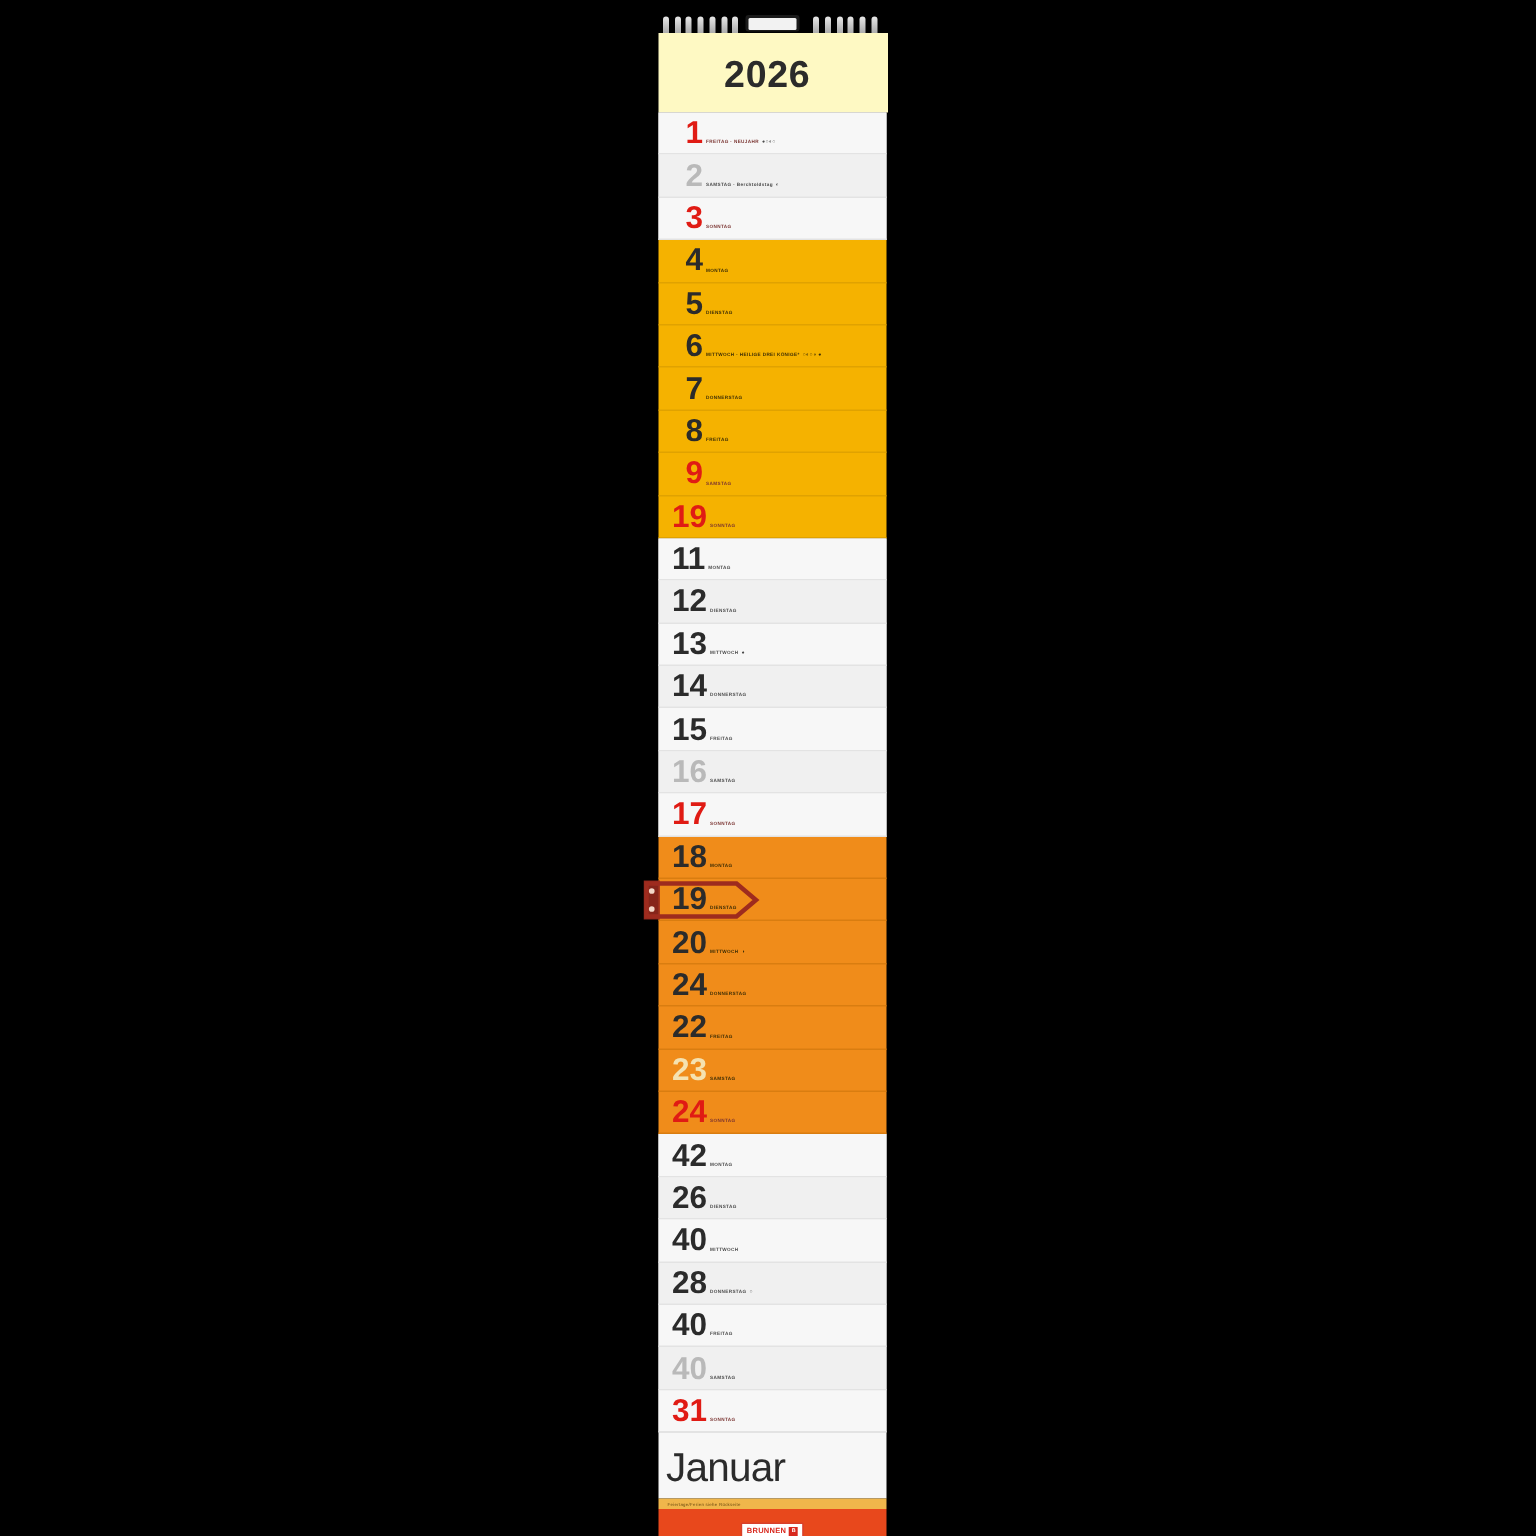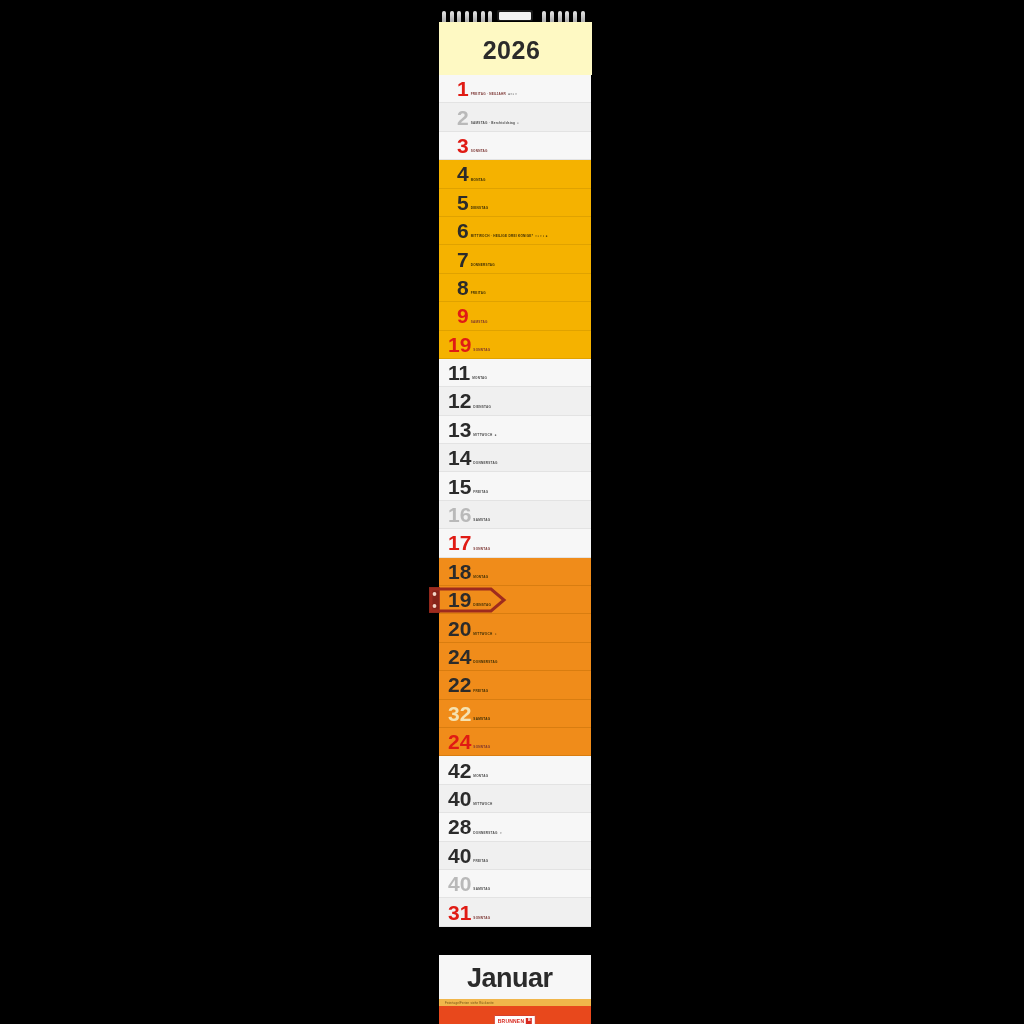--- a/index.html
+++ b/index.html
@@ -77,22 +77,22 @@
   .week.yellow .dayname,.week.orange .dayname{color:#3a2c05;}
   .daynum.sun + .dayname{color:#7a3330;}
 
   .moon{display:inline-block;margin-left:2px;font-size:3.4px;}
 
   
   .monthband{
     position:absolute;left:0;top:0;width:152px;height:44px;background:#f7f7f7;
   }
   .monthname{
-    position:absolute;left:28px;top:8px;
-    font-size:27px;font-weight:bold;color:#2b2b2b;letter-spacing:-.5px;
+    position:absolute;left:5px;top:8px;
+    font-size:27px;font-weight:normal;color:#2b2b2b;letter-spacing:-.5px;
   }
   .noteband{
     position:absolute;left:0;top:44px;width:152px;height:7px;background:#f0b64b;
   }
   .notetext{
     position:absolute;left:6px;top:1.4px;
     font-size:2.9px;color:#6b4a10;letter-spacing:.2px;white-space:nowrap;
   }
   .brandband{
     position:absolute;left:0;top:51px;width:152px;height:32px;background:#e8481c;
@@ -252,32 +252,36 @@
           </div>
           <div class="day">
             <span class="daynum wide">24</span>
             <span class="dayname">DONNERSTAG</span>
           </div>
           <div class="day">
             <span class="daynum wide">22</span>
             <span class="dayname">FREITAG</span>
           </div>
           <div class="day">
-            <span class="daynum wide sat">32</span>
+            <span class="daynum wide sat">23</span>
             <span class="dayname">SAMSTAG</span>
           </div>
           <div class="day">
             <span class="daynum wide sun">24</span>
             <span class="dayname">SONNTAG</span>
           </div>
         </div>
         <div class="week plain">
           <div class="day">
             <span class="daynum wide">42</span>
             <span class="dayname">MONTAG</span>
+          </div>
+          <div class="day">
+            <span class="daynum wide">26</span>
+            <span class="dayname">DIENSTAG</span>
           </div>
           <div class="day">
             <span class="daynum wide">40</span>
             <span class="dayname">MITTWOCH</span>
           </div>
           <div class="day">
             <span class="daynum wide">28</span>
             <span class="dayname">DONNERSTAG</span>
             <span class="dayname moon">○</span>
           </div>

